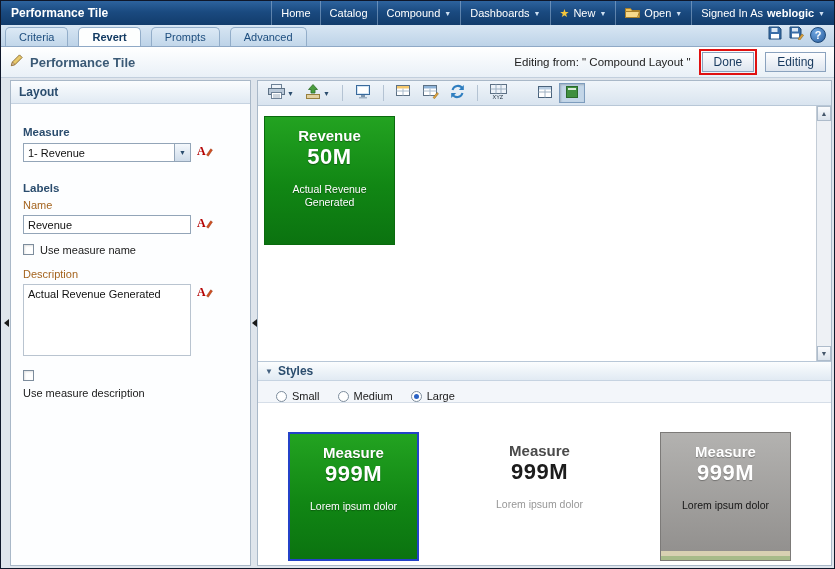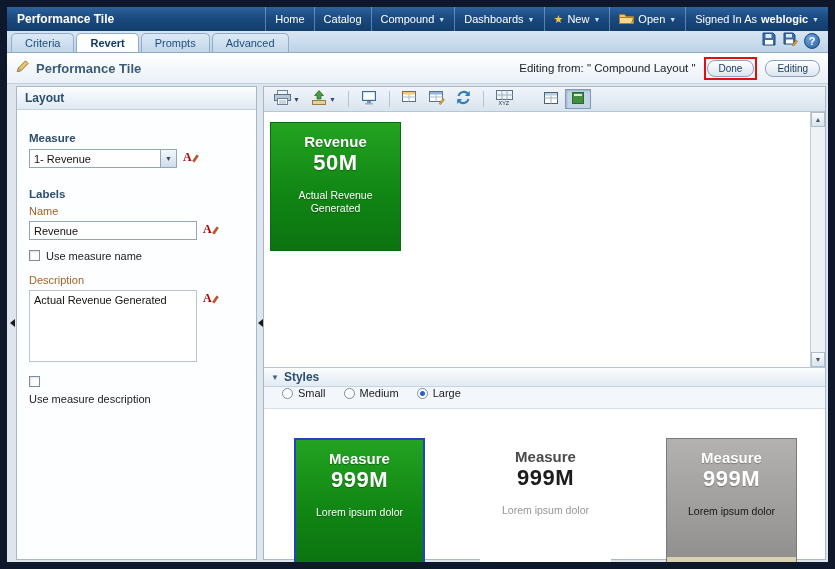--- a/index.html
+++ b/index.html
@@ -1,58 +1,58 @@
 <!DOCTYPE html>
 <html><head>
 <meta charset="utf-8">
 <style>
 * { box-sizing:border-box; margin:0; padding:0; }
 body { font-family:"Liberation Sans","DejaVu Sans",sans-serif; background:#fff; }
-.app { width:835px; height:569px; border:7px solid #0f172a; background:#dfe5ec; display:flex; flex-direction:column; overflow:hidden; }
+.app { width:835px; height:569px; border:1px solid #0f172a; background:#dfe5ec; display:flex; flex-direction:column; overflow:hidden; }
 
 
 .brandbar { height:24px; flex:0 0 24px; background:linear-gradient(#2d639e 0%,#1a4a80 45%,#123c6c 100%); display:flex; align-items:center; color:#fff; }
 .brand-title { font-size:12px; font-weight:bold; padding:0 10px; white-space:nowrap; }
 .topnav { margin-left:auto; display:flex; align-items:center; height:100%; }
 .nav-item { display:flex; align-items:center; gap:4px; padding:0 9px; height:100%; color:#fff; font-size:11px; text-decoration:none; border-left:1px solid rgba(180,205,230,.45); cursor:pointer; white-space:nowrap; }
 .caret { font-size:7px; line-height:1; color:#cfe0f2; }
 .star { color:#f5c63c; font-size:11px; line-height:1; }
 
 
 .tabrow { height:22px; flex:0 0 22px; background:linear-gradient(#d8e6f3,#bdd3e8); display:flex; align-items:flex-end; padding:0 4px; border-bottom:1px solid #8fa9c6; }
-.tab { font-size:11px; color:#1d4d7e; background:linear-gradient(#dce9f5,#c2d7ea); border:1px solid #92adc9; border-bottom:none; border-radius:5px 5px 0 0; padding:3px 13px; margin-right:2px; cursor:pointer; white-space:nowrap; }
+.tab { font-size:11px; color:#1d4d7e; background:linear-gradient(#dce9f5,#c2d7ea); border:1px solid #92adc9; border-bottom:none; border-radius:5px 5px 0 0; padding:3px 13px; margin-right:10px; cursor:pointer; white-space:nowrap; }
 .tab.active { background:#fdfefe; font-weight:bold; color:#123a62; }
 .tab-tools { margin-left:auto; display:flex; align-items:center; gap:5px; padding:0 4px 2px; }
 .icon-btn { display:flex; align-items:center; justify-content:center; cursor:pointer; background:none; border:none; padding:1px; }
 .help-btn { width:16px; height:16px; border-radius:50%; background:radial-gradient(circle at 35% 30%,#6fa6e0,#2a5e9e); color:#fff; font-size:11px; font-weight:bold; display:flex; align-items:center; justify-content:center; cursor:pointer; border:1px solid #1d4878; }
 
 
 .titlebar { height:31px; flex:0 0 31px; background:linear-gradient(#ffffff,#e9f0f7); border-bottom:1px solid #c2cfdd; display:flex; align-items:center; padding:0 8px; gap:6px; }
 .page-title { font-size:13px; font-weight:bold; color:#3b5a76; }
 .titlebar-right { margin-left:auto; display:flex; align-items:center; gap:8px; }
 .editing-note { font-size:11.5px; color:#222; }
-.btn { font-size:10px; color:#17395e; padding:2px 11px; background:linear-gradient(#fefeff,#dde5ef); border:1px solid #8aa2be; border-radius:8px; cursor:pointer; }
+.btn { font-size:12px; color:#17395e; padding:2px 11px; background:linear-gradient(#fefeff,#dde5ef); border:1px solid #8aa2be; border-radius:0; cursor:pointer; }
 .done-wrap { border:2px solid #e01010; padding:1px; line-height:0; }
 
 
 .content { flex:1; display:flex; min-height:0; padding:2px; }
 .gutter-left { width:7px; flex:0 0 7px; display:flex; align-items:center; justify-content:center; }
 .splitter { width:6px; flex:0 0 6px; display:flex; align-items:center; justify-content:center; }
 .collapse-arrow { width:0; height:0; border-top:4px solid transparent; border-bottom:4px solid transparent; border-right:5px solid #1a1a1a; cursor:pointer; }
 
 
 .layout-panel { width:241px; flex:0 0 241px; background:#fdfeff; border:1px solid #a9b8c8; display:flex; flex-direction:column; }
 .panel-header { background:linear-gradient(#fbfdfe,#e1eaf3); border-bottom:1px solid #c6d3e1; padding:4px 8px; font-size:12px; font-weight:bold; color:#2b4d6e; }
 .panel-body { padding:10px 12px; overflow:hidden; }
 .section-label { font-size:11.5px; font-weight:bold; color:#2b4d6e; margin:20px 0 5px; }
 .section-label.first { margin-top:12px; }
 .sub-label { font-size:11px; color:#a4641f; margin:12px 0 4px; }
 .field-row { display:flex; align-items:center; gap:6px; }
 .field-row.top { align-items:flex-start; }
-.select-box { width:148px; height:19px; border:1px solid #93a5b8; background:#fff; display:flex; align-items:center; cursor:pointer; }
+.select-box { width:168px; height:19px; border:1px solid #93a5b8; background:#fff; display:flex; align-items:center; cursor:pointer; }
 .select-value { flex:1; font-size:11px; color:#111; padding:0 4px; white-space:nowrap; overflow:hidden; }
 .select-arrow { width:16px; height:17px; border-left:1px solid #93a5b8; background:linear-gradient(#f4f8fc,#cfdcea); display:flex; align-items:center; justify-content:center; font-size:7px; color:#2b4d6e; }
 .text-input { width:168px; height:19px; border:1px solid #93a5b8; font-size:11px; padding:0 4px; color:#111; font-family:inherit; }
 .textarea { width:168px; height:72px; border:1px solid #b9c4d0; font-size:11px; padding:3px 4px; color:#111; font-family:inherit; resize:none; background:#fff; }
 .check-row { display:flex; align-items:flex-start; gap:6px; margin:10px 0 2px; cursor:pointer; }
 .checkbox { width:11px; height:11px; border:1px solid #7d8d9d; background:#fff; box-shadow:inset 1px 1px 2px rgba(0,0,0,.12); flex:0 0 11px; }
 .check-label { font-size:11px; color:#1a1a1a; }
 .fmt { display:flex; align-items:center; cursor:pointer; }
 
 
@@ -83,21 +83,21 @@
 .theme-plain .tile-caption { color:#979797; }
 .theme-gray { background:linear-gradient(180deg,#b3b2b0 0%,#908e8c 100%); color:#fff; text-shadow:0 1px 1px rgba(0,0,0,.3); border:1px solid #7c7a78; }
 .theme-gray .tile-caption { color:#161616; text-shadow:none; }
 .theme-gray .accent { margin-top:auto; width:100%; height:9px; background:linear-gradient(#d8d1b2 0 55%,#a7bb89 55% 100%); }
 .style-tile { cursor:pointer; }
 .style-tile.selected { border:2px solid #2442c8; }
 
 
 .styles-header { height:19px; flex:0 0 19px; background:linear-gradient(#fbfdfe,#e1eaf3); border-bottom:1px solid #c6d3e1; display:flex; align-items:center; gap:5px; padding:0 7px; font-size:12px; font-weight:bold; color:#2b4d6e; }
 .styles-chevron { font-size:8px; color:#446180; cursor:pointer; }
-.size-row { height:22px; flex:0 0 22px; background:#f3f6fa; border-bottom:1px solid #d6dee8; display:flex; align-items:flex-start; gap:18px; padding:0 18px; }
+.size-row { height:22px; flex:0 0 22px; background:#f3f6fa; border-bottom:1px solid #d6dee8; display:flex; align-items:flex-end; gap:18px; padding:0 18px; }
 .size-opt { display:flex; align-items:center; gap:5px; cursor:pointer; }
 .size-opt .lbl { font-size:11px; color:#1a1a1a; }
 .radio { width:11px; height:11px; border-radius:50%; border:1px solid #7d8d9d; background:#fff; position:relative; flex:0 0 11px; }
 .radio.checked::after { content:""; position:absolute; left:2.5px; top:2.5px; width:5px; height:5px; border-radius:50%; background:#2a62c4; }
 .tiles-row { flex:1; background:#fff; display:flex; gap:55px; padding:29px 0 0 30px; min-height:0; }
 </style>
 </head>
 <body>
 
 <div class="app">

